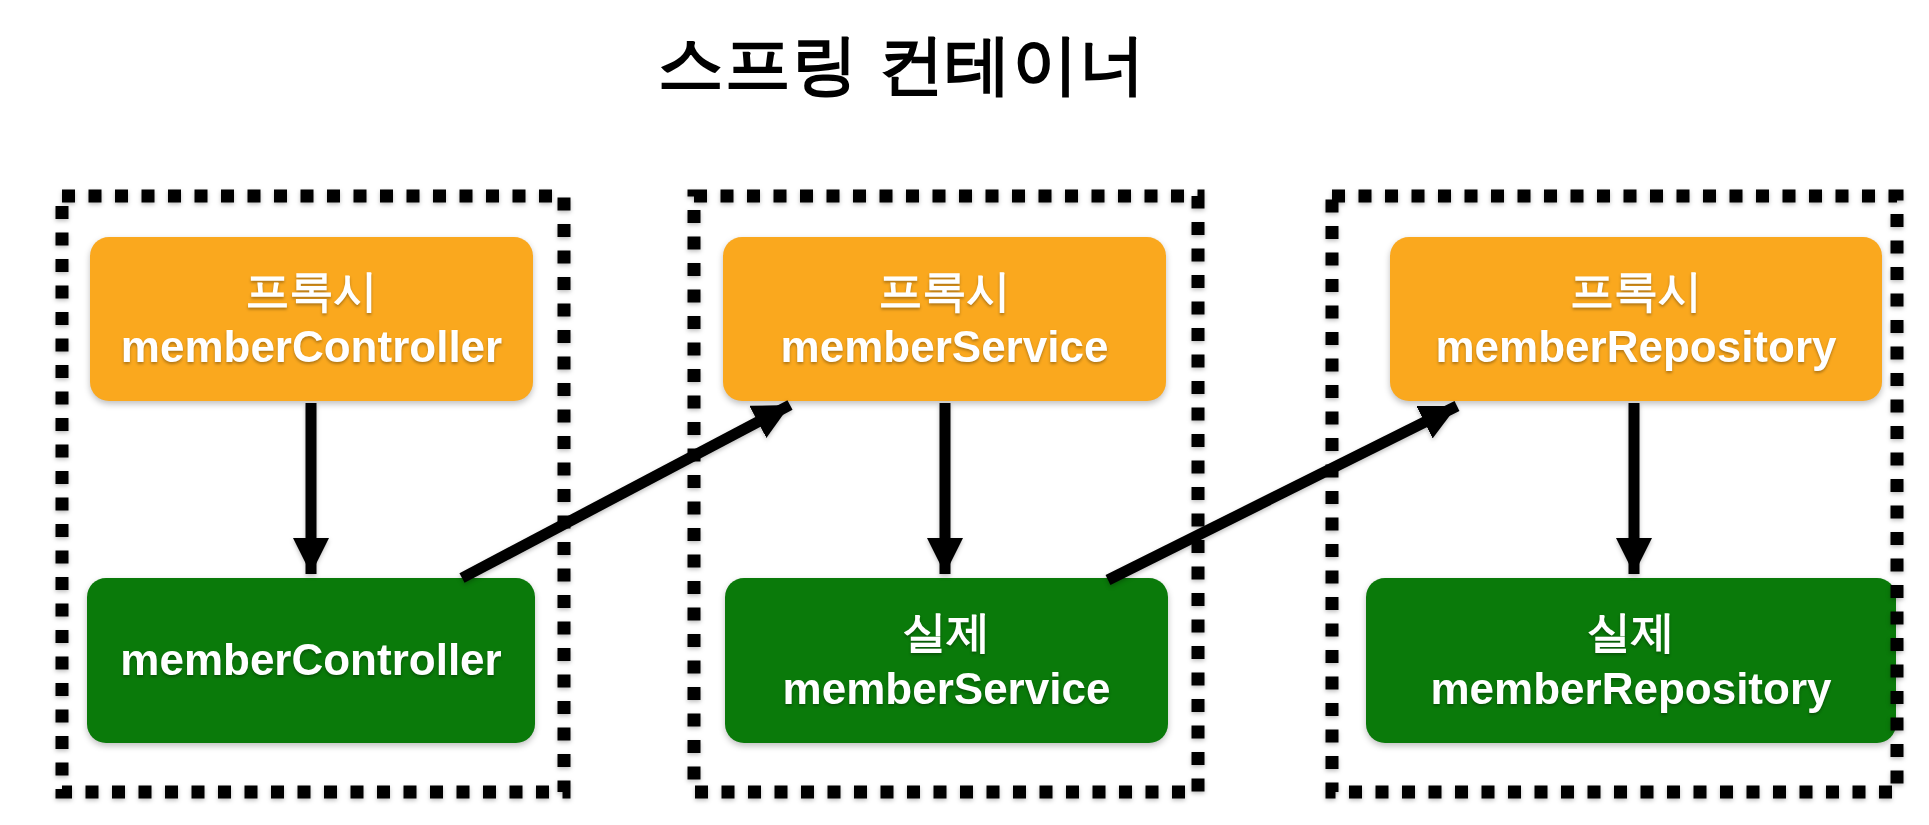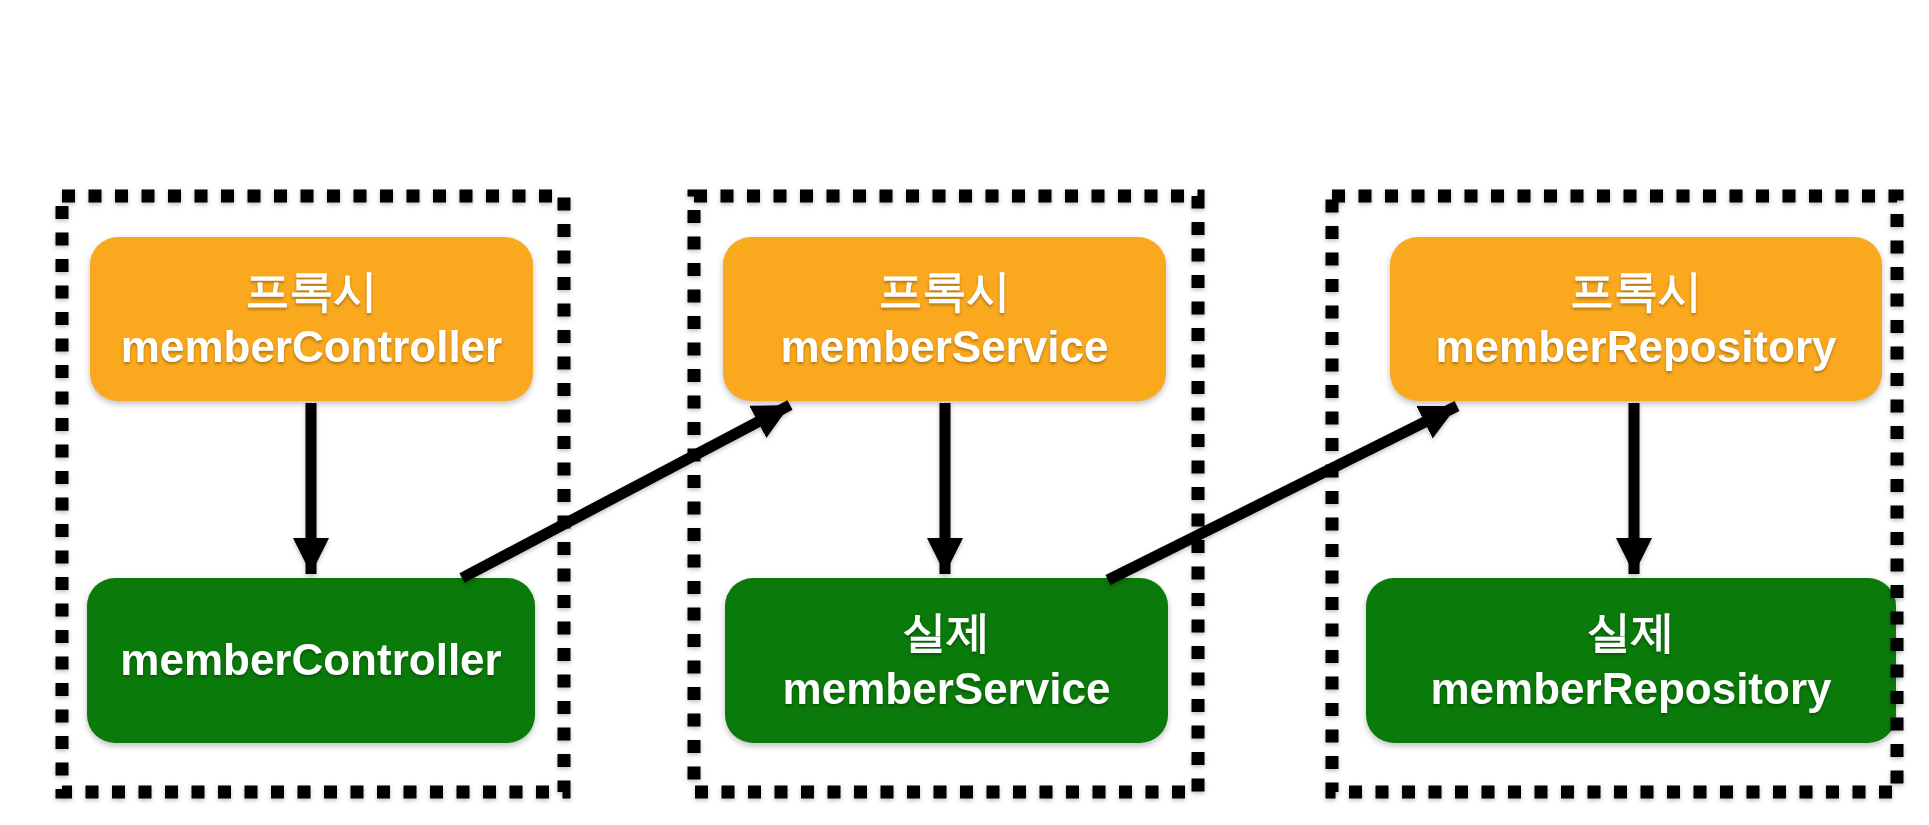--- a/index.html
+++ b/index.html
@@ -42,41 +42,42 @@
   }
   .arrow-line {
     fill: none;
     stroke: var(--edge, #000000);
     stroke-width: 11;
     marker-end: url(#ah);
   }
   #ah path { fill: var(--edge, #000000); }
   .box {
     position: absolute;
-    border-radius: 28px;
+    border-radius: 19px;
     display: flex;
     flex-direction: column;
     align-items: center;
     justify-content: center;
     text-align: center;
     color: var(--boxtext, #ffffff);
     font-size: 44px;
     font-weight: 700;
     line-height: 1.28;
     box-shadow: 0 3px 6px rgba(0,0,0,0.25);
   }
   .box span { text-shadow: 0 2px 3px rgba(0,0,0,0.3); white-space: nowrap; }
   .proxy { background: var(--proxy, #FAA81E); }
   .real  { background: var(--real, #0A7A0A); }
 </style>
 </head>
 <body>
 
 <div class="stage">
 
+  <div class="title">스프링 컨테이너</div>
 
   <div class="box proxy" style="left:90px;top:237px;width:443px;height:164px">
     <span>프록시</span>
     <span>memberController</span>
   </div>
   <div class="box real" style="left:87px;top:578px;width:448px;height:165px">
     <span>memberController</span>
   </div>
 
   <div class="box proxy" style="left:723px;top:237px;width:443px;height:164px">

